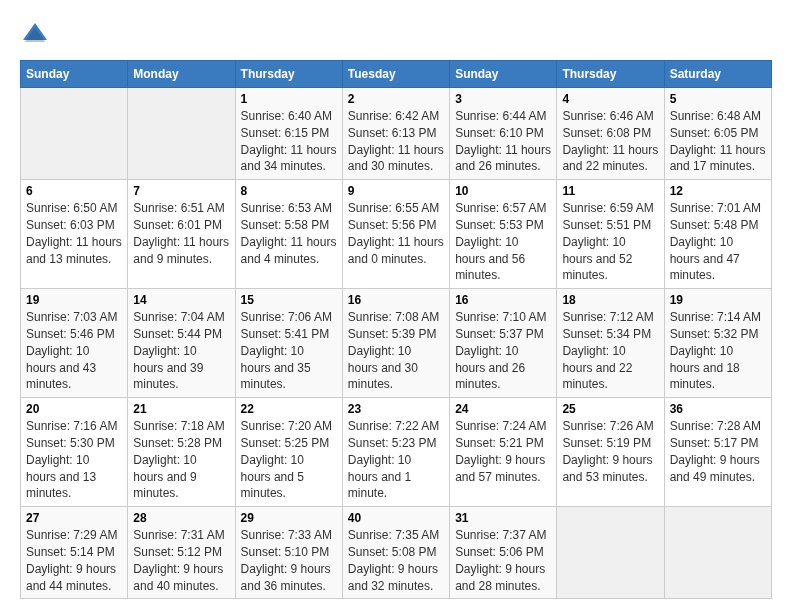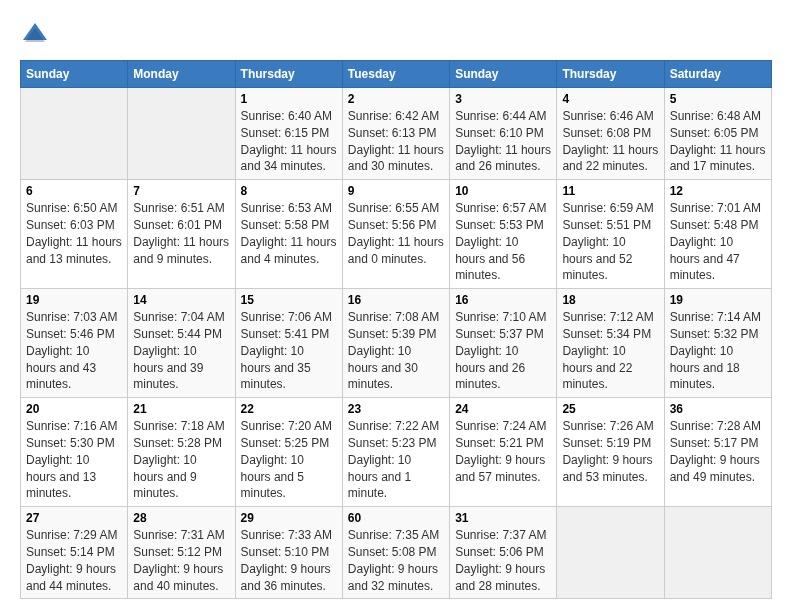--- a/index.html
+++ b/index.html
@@ -238,21 +238,21 @@
         </td>
         <td>
           <span class="day-num">28</span>
           <div class="day-info">Sunrise: 7:31 AM<br>Sunset: 5:12 PM<br>Daylight: 9 hours and 40 minutes.</div>
         </td>
         <td>
           <span class="day-num">29</span>
           <div class="day-info">Sunrise: 7:33 AM<br>Sunset: 5:10 PM<br>Daylight: 9 hours and 36 minutes.</div>
         </td>
         <td>
-          <span class="day-num">60</span>
+          <span class="day-num">40</span>
           <div class="day-info">Sunrise: 7:35 AM<br>Sunset: 5:08 PM<br>Daylight: 9 hours and 32 minutes.</div>
         </td>
         <td>
           <span class="day-num">31</span>
           <div class="day-info">Sunrise: 7:37 AM<br>Sunset: 5:06 PM<br>Daylight: 9 hours and 28 minutes.</div>
         </td>
         <td class="empty-cell"></td>
         <td class="empty-cell"></td>
       </tr>
     </tbody>

